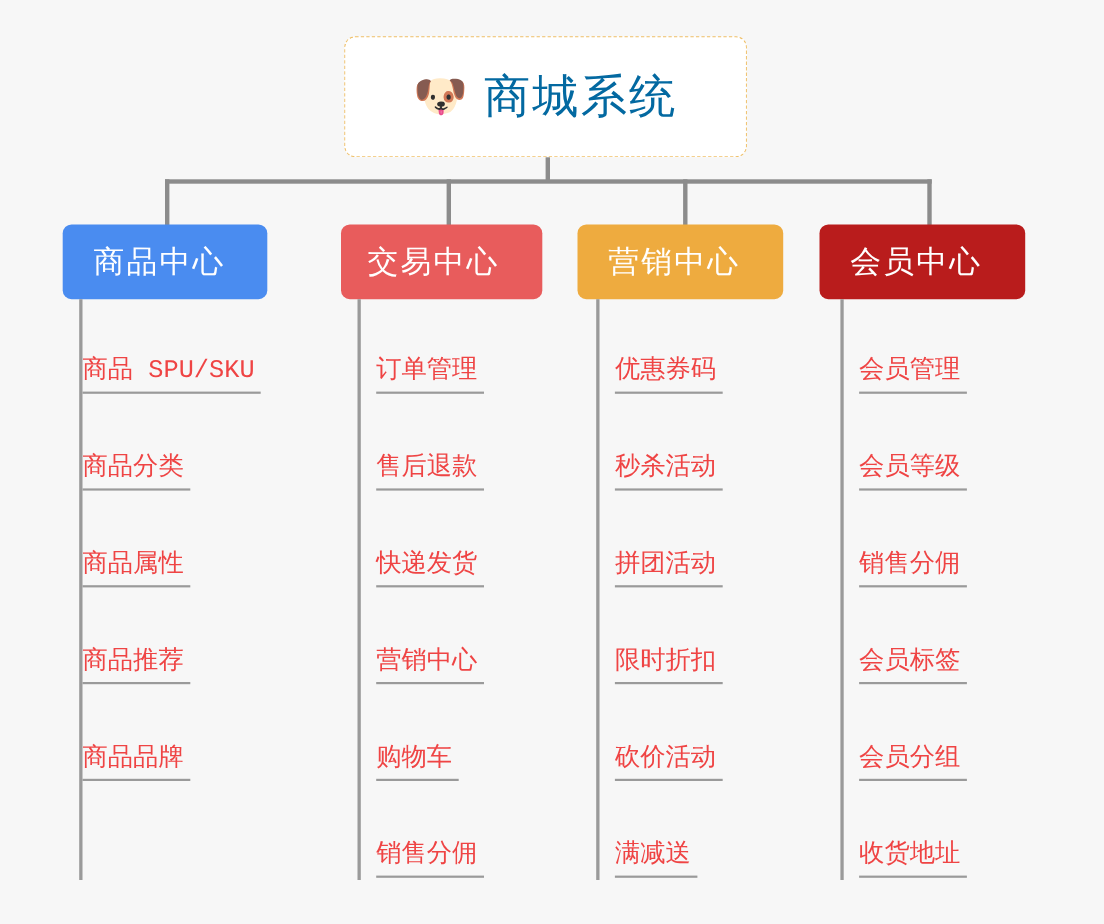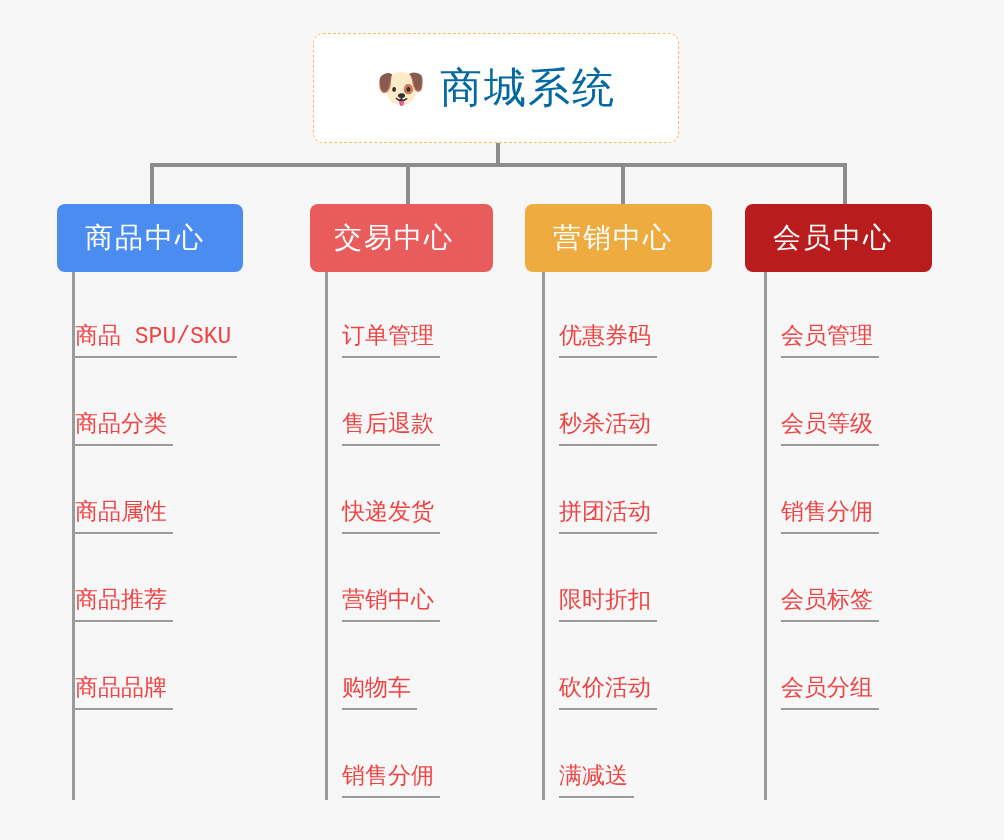--- a/index.html
+++ b/index.html
@@ -219,16 +219,19 @@
       </div>
       <div class="leaf" style="padding-left:36px;">
         <span class="leaf-label">销售分佣</span>
       </div>
       <div class="leaf" style="padding-left:36px;">
         <span class="leaf-label">会员标签</span>
       </div>
       <div class="leaf" style="padding-left:36px;">
         <span class="leaf-label">会员分组</span>
       </div>
+      <div class="leaf" style="padding-left:36px;">
+        <span class="leaf-label">收货地址</span>
+      </div>
     </div>
   </div>
 
 </div>
 
 </body></html>

